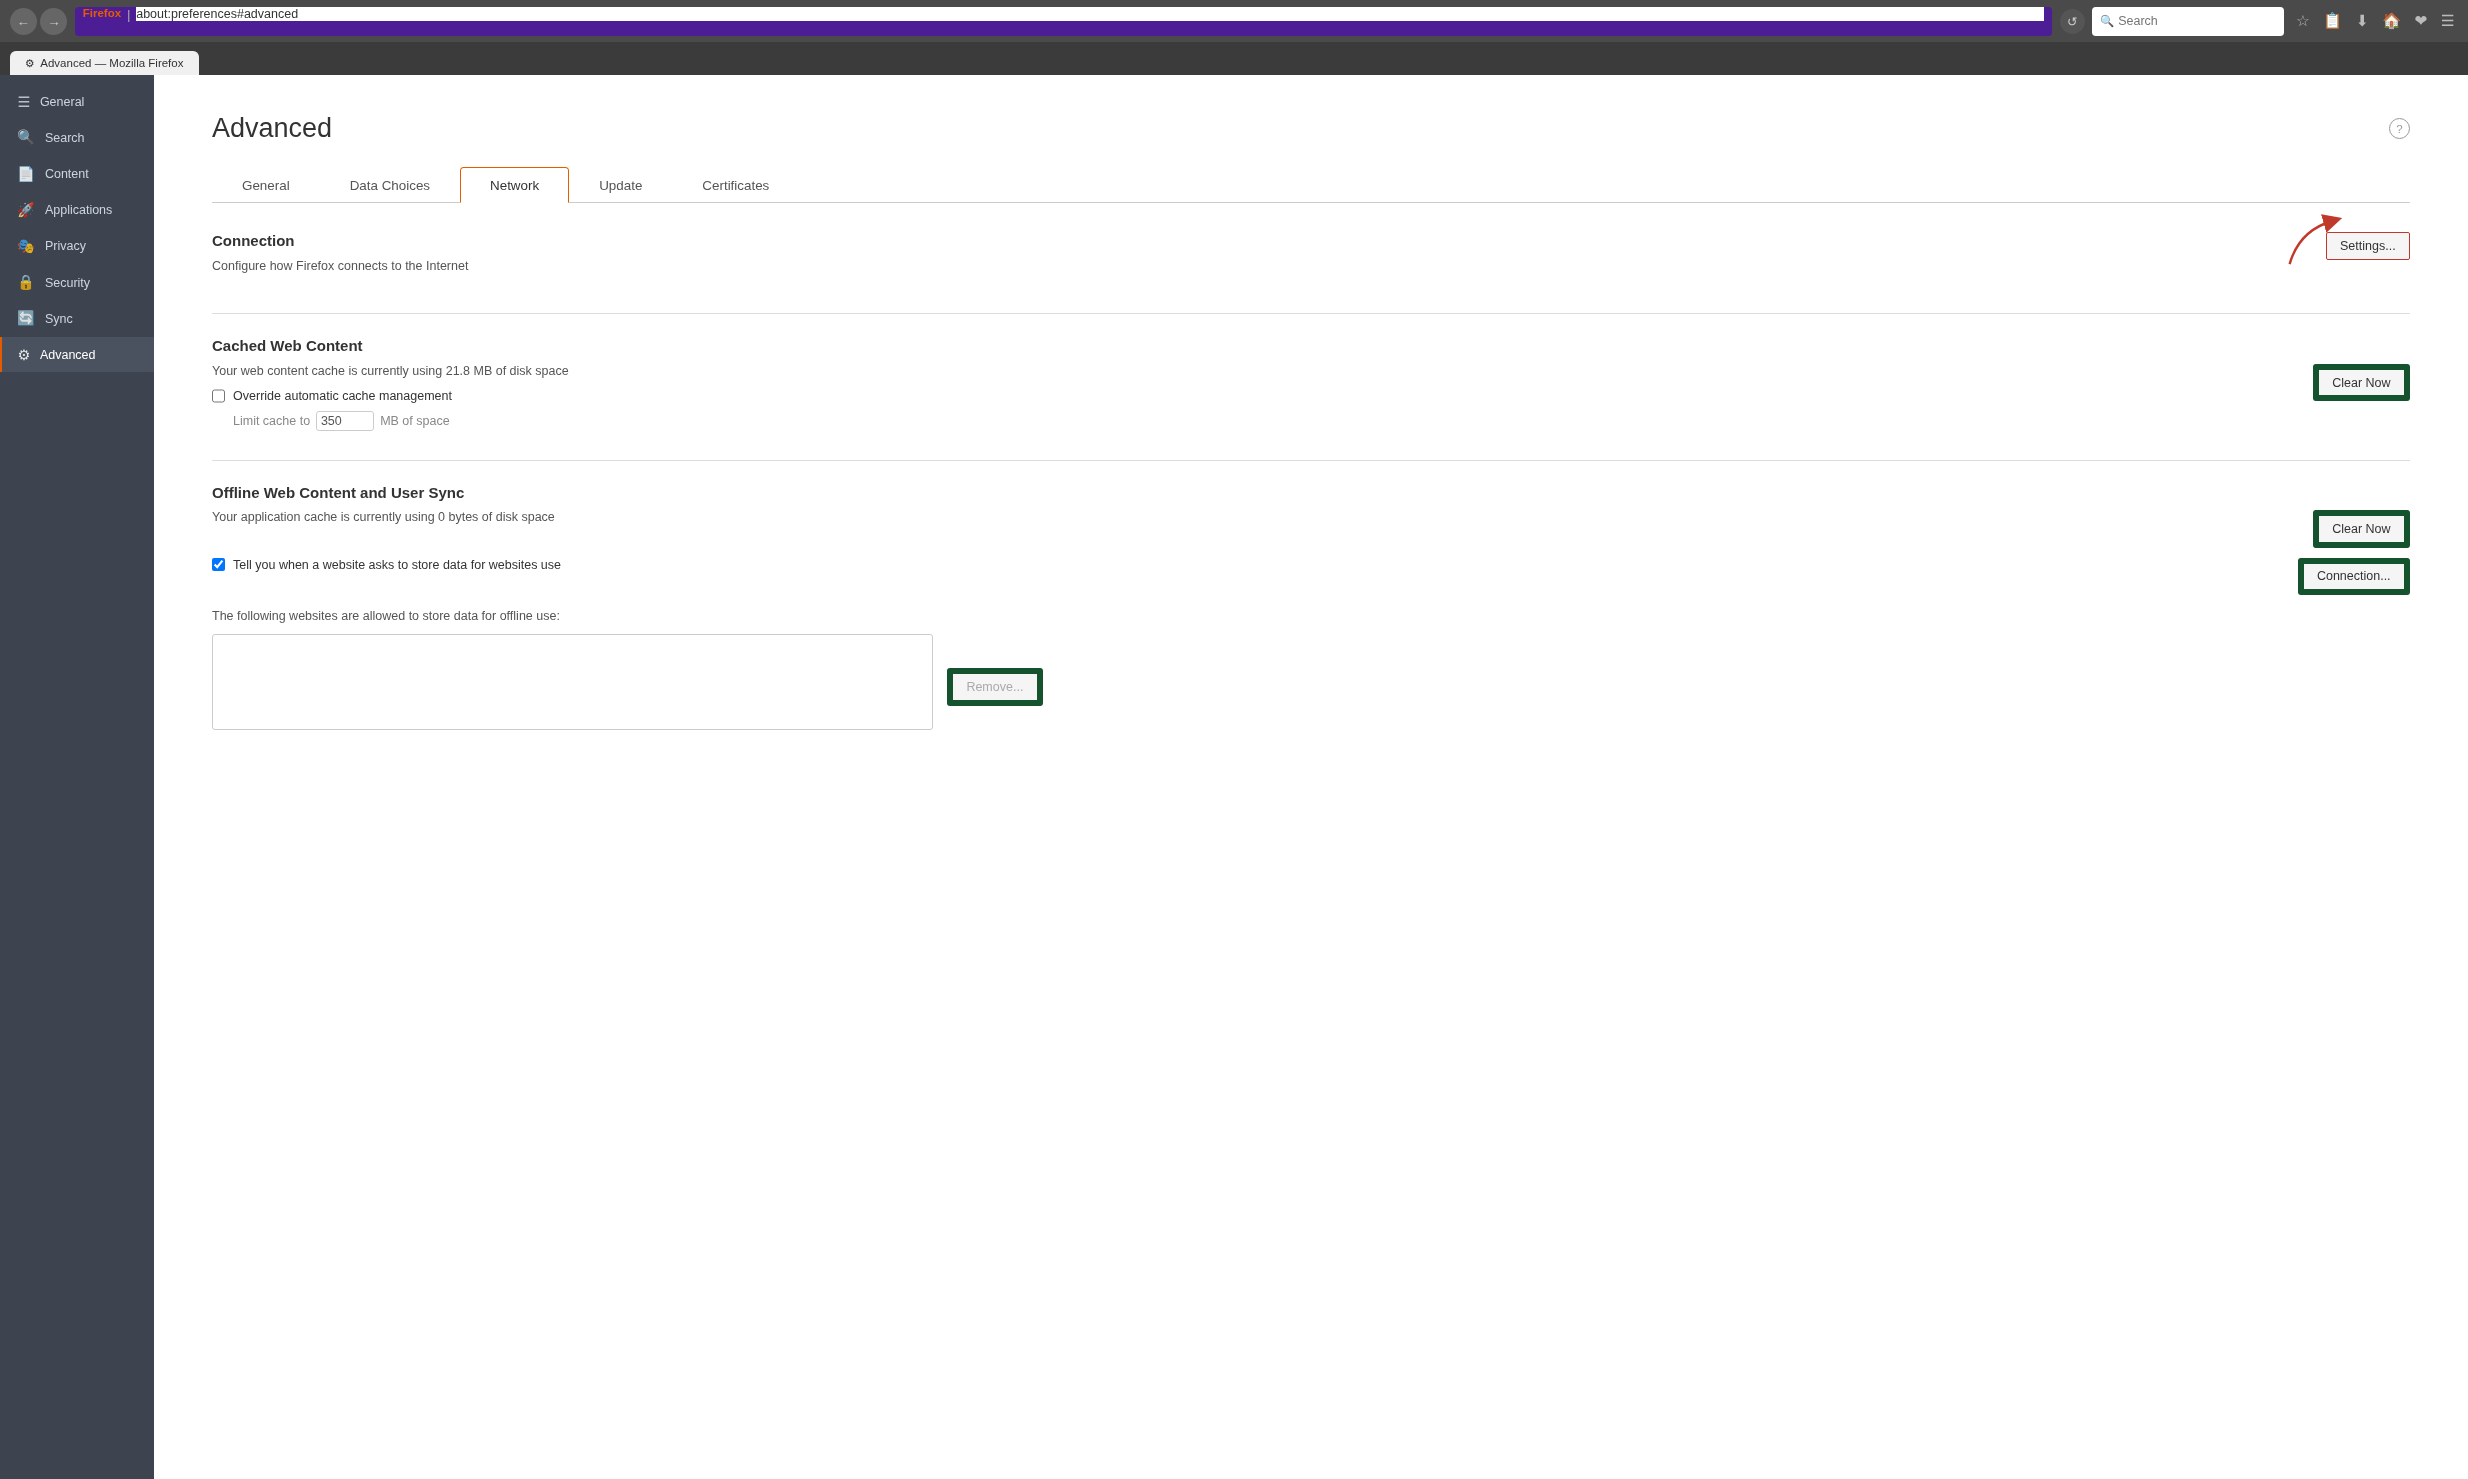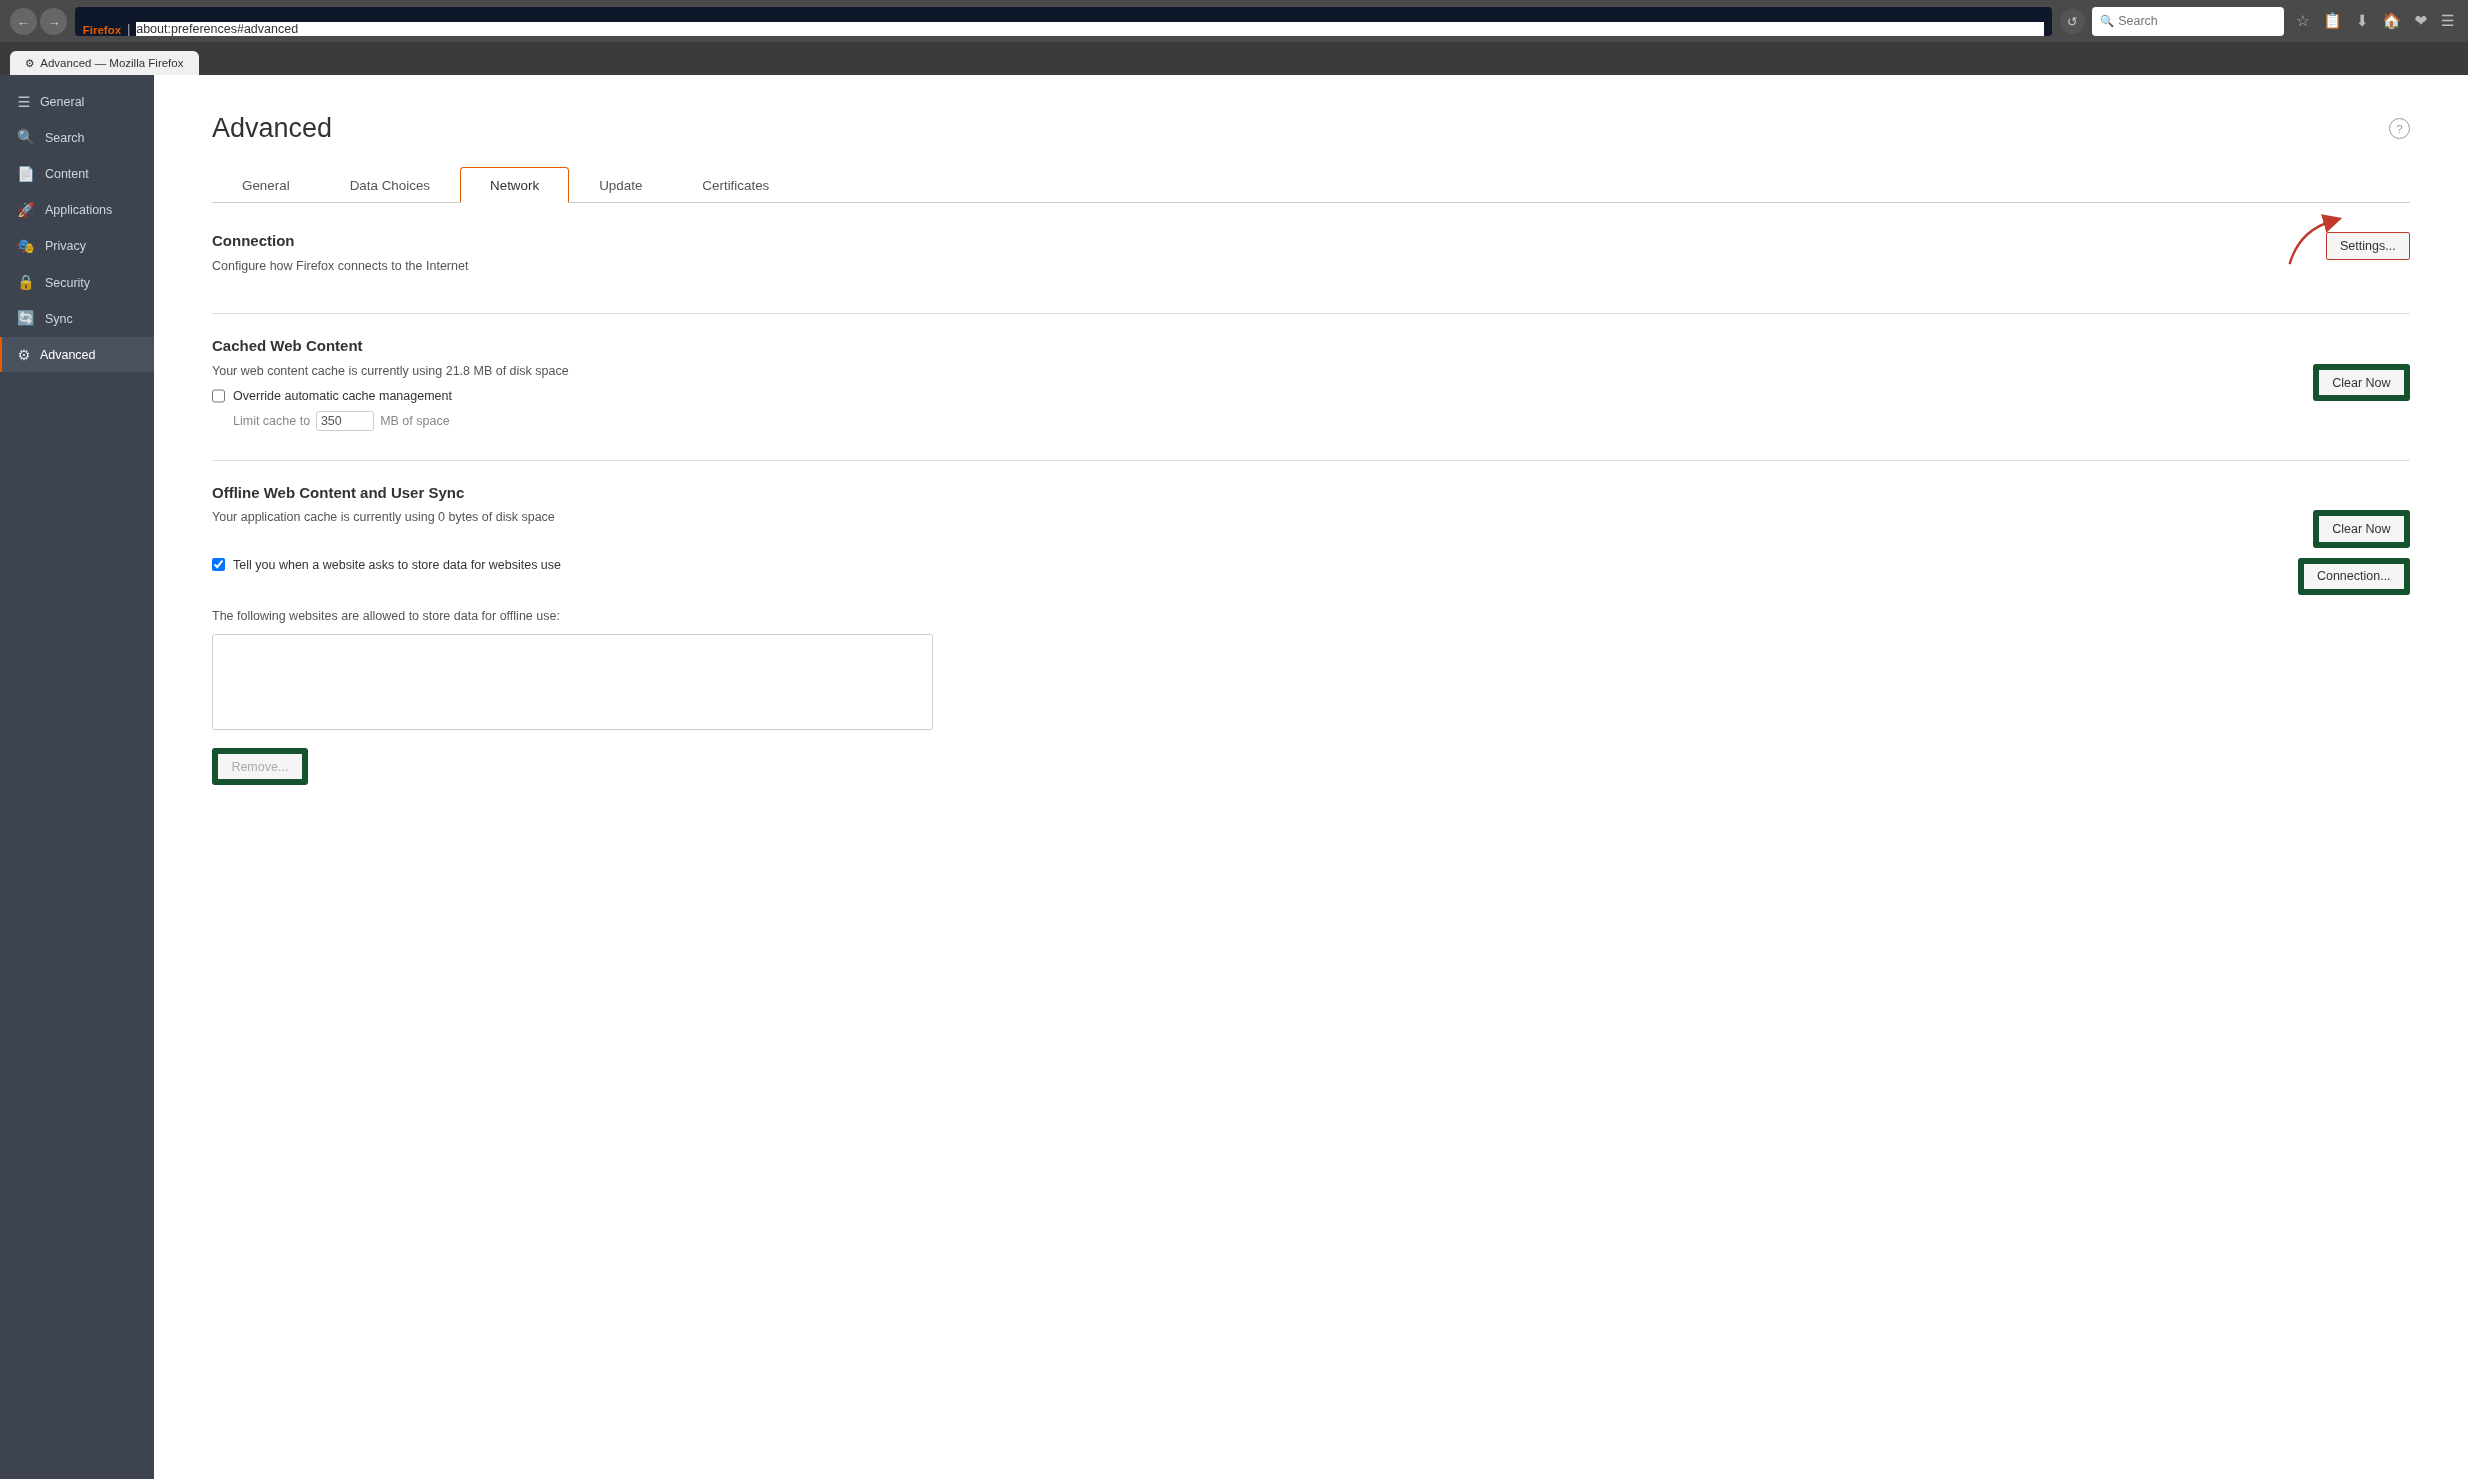--- a/index.html
+++ b/index.html
@@ -25,22 +25,22 @@
       background: #666;
       border: none;
       cursor: pointer;
       display: flex; align-items: center; justify-content: center;
       color: #ccc;
       font-size: 13.4px;
     }
     .address-bar {
       flex: 1;
       display: flex;
-      align-items: flex-end;
-      background: #0f172a;
+      align-items: flex-start;
+      background: #4c1d95;
       border-radius: 3.8px;
       padding: 0 7.7px;
       height: 29px;
       gap: 5.8px;
     }
     .address-bar input {
       border: none; outline: none; flex: 1; font-size: 12.5px; color: #333;
     }
     .reload-btn {
       width: 25px; height: 25px;
@@ -376,21 +376,21 @@
         <div class="section-left">
           <div class="checkbox-row">
             <input type="checkbox" id="tell-when" checked="" style="">
             <label for="tell-when">Tell you when a website asks to store data for websites use</label>
           </div>
         </div>
         <button class="btn">Connection...</button>
       </div>
       <div style="margin-top:13.4px;">
         <div class="section-desc">The following websites are allowed to store data for offline use:</div>
-        <div style="display:flex; align-items:flex-start; gap:8px; margin-top:7.7px;flex-direction:column;">
+        <div style="display:flex; align-items:center; gap:14px; margin-top:7.7px;">
           <textarea class="websites-list" style=""></textarea>
           <button class="btn" disabled="" style="color:#aaa;">Remove...</button>
         </div>
       </div>
     </div>
 
   </div>
 </div>
 
 

